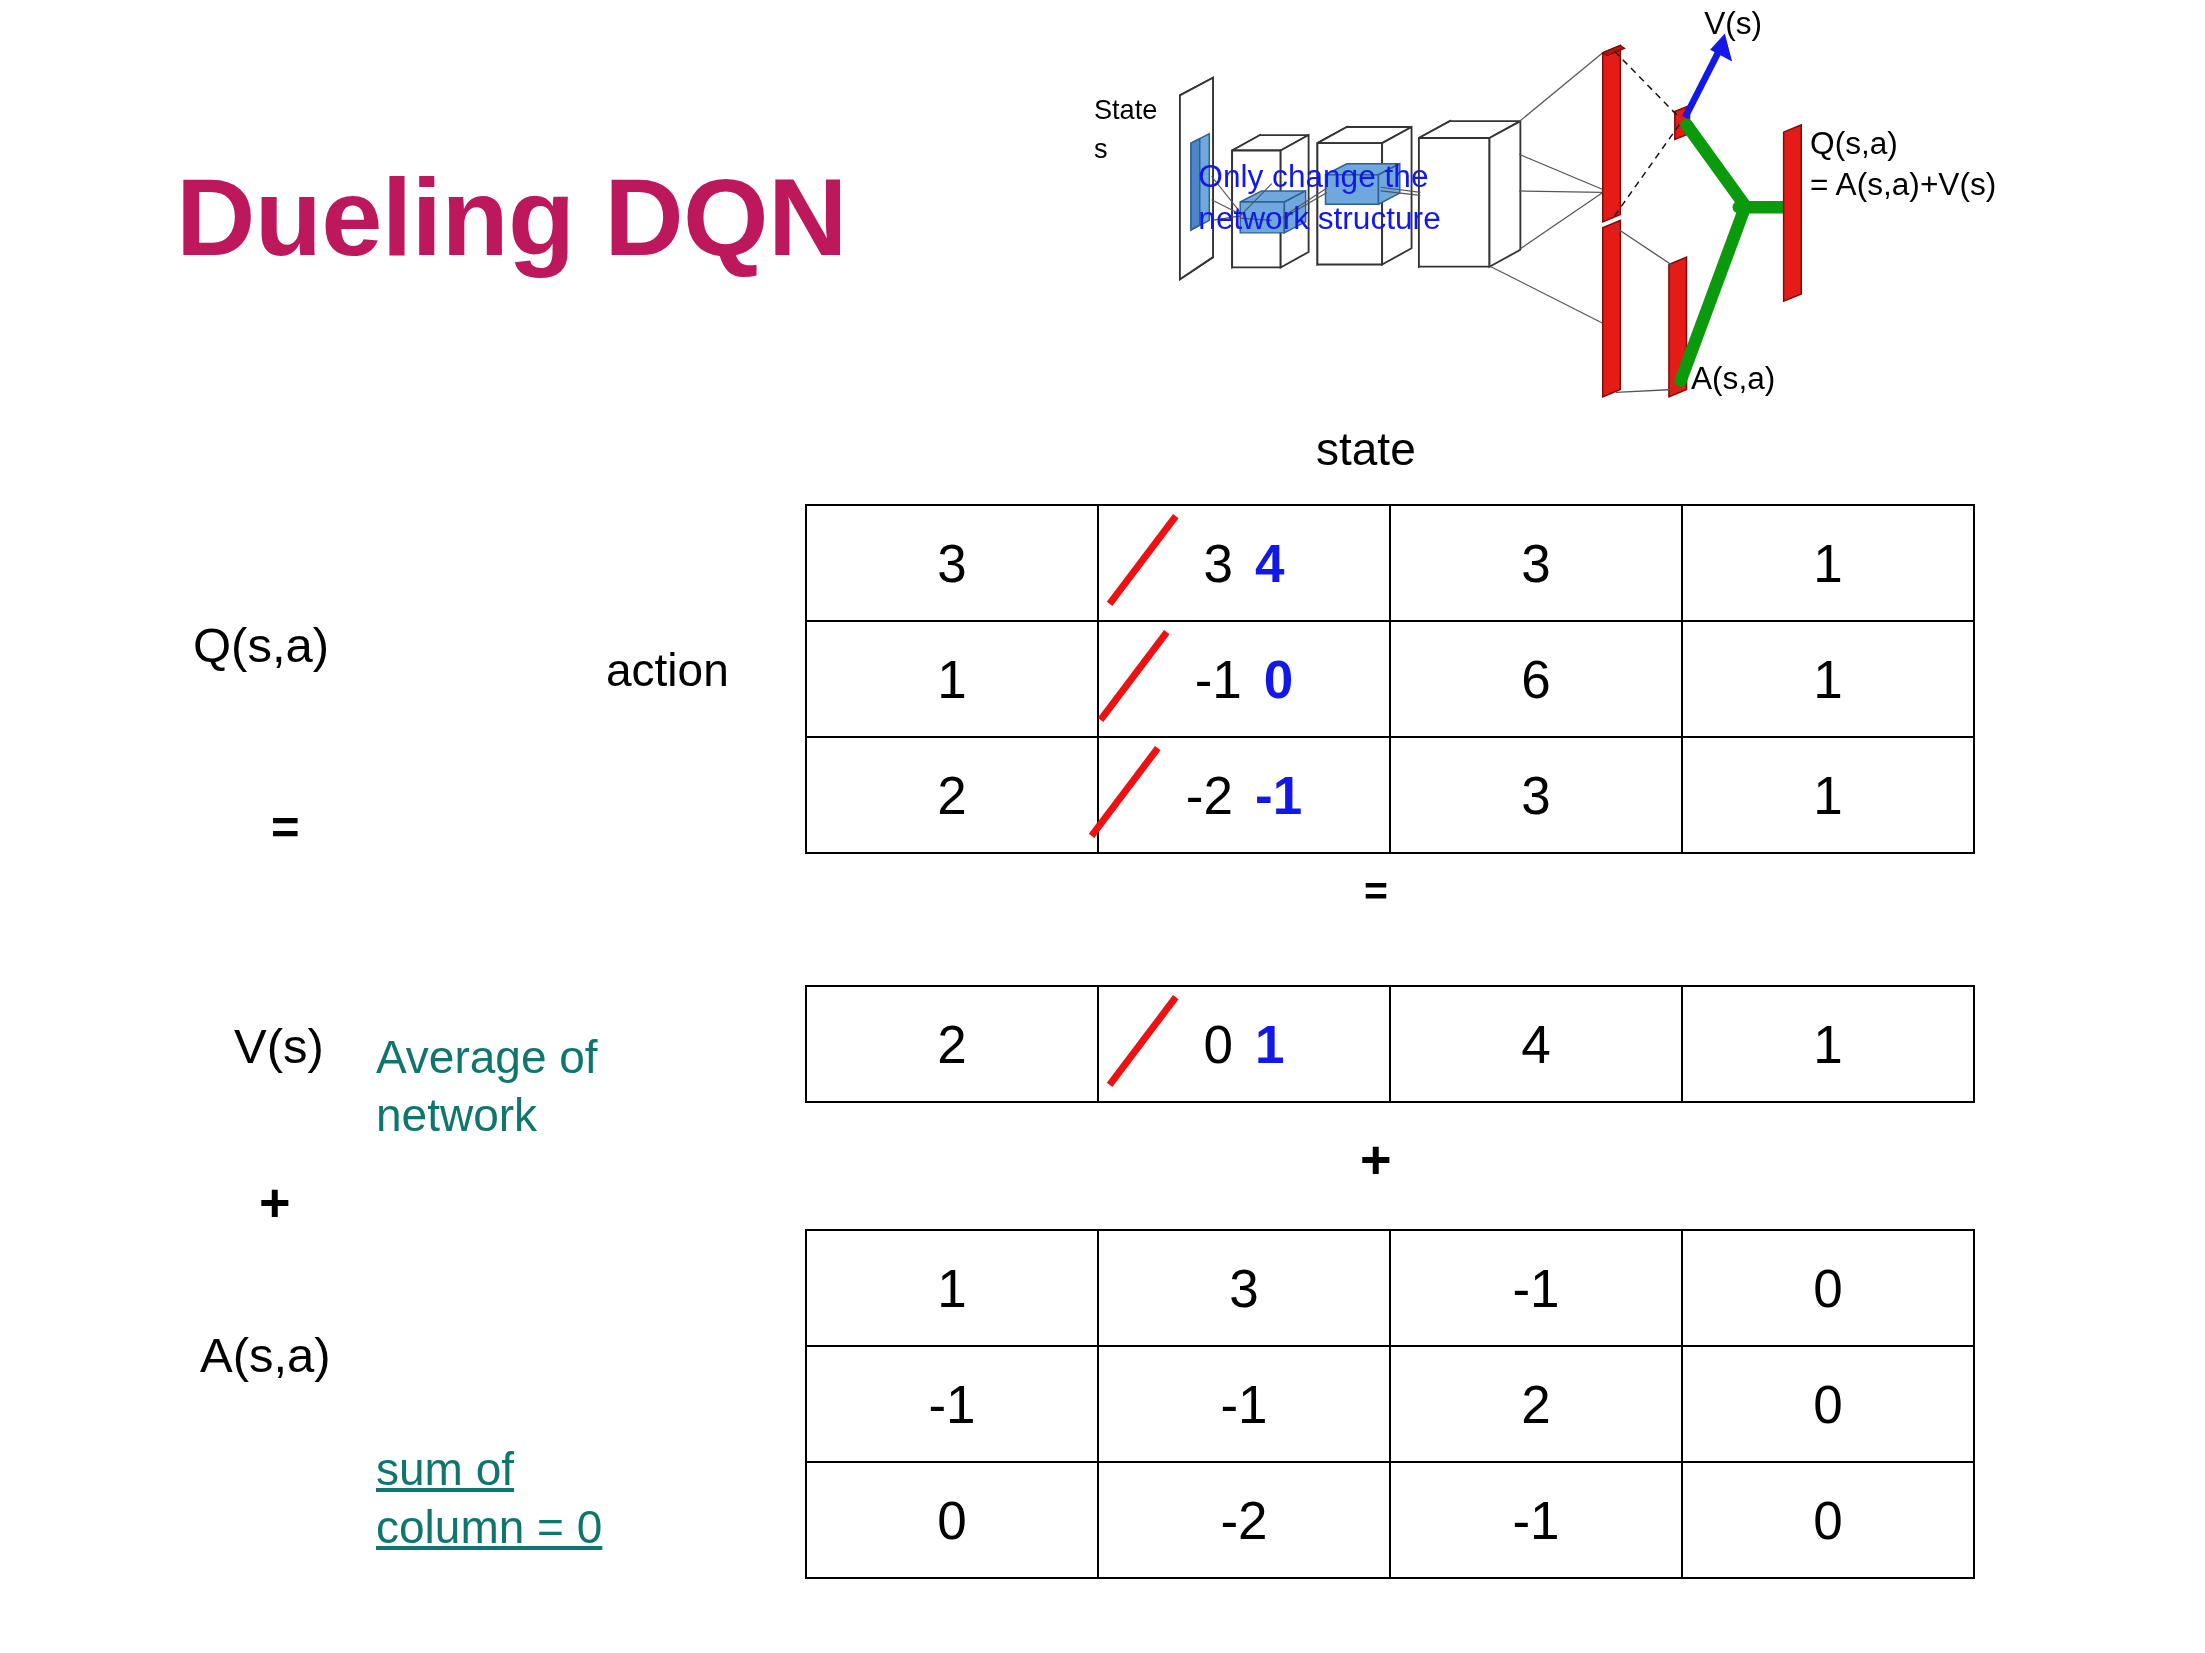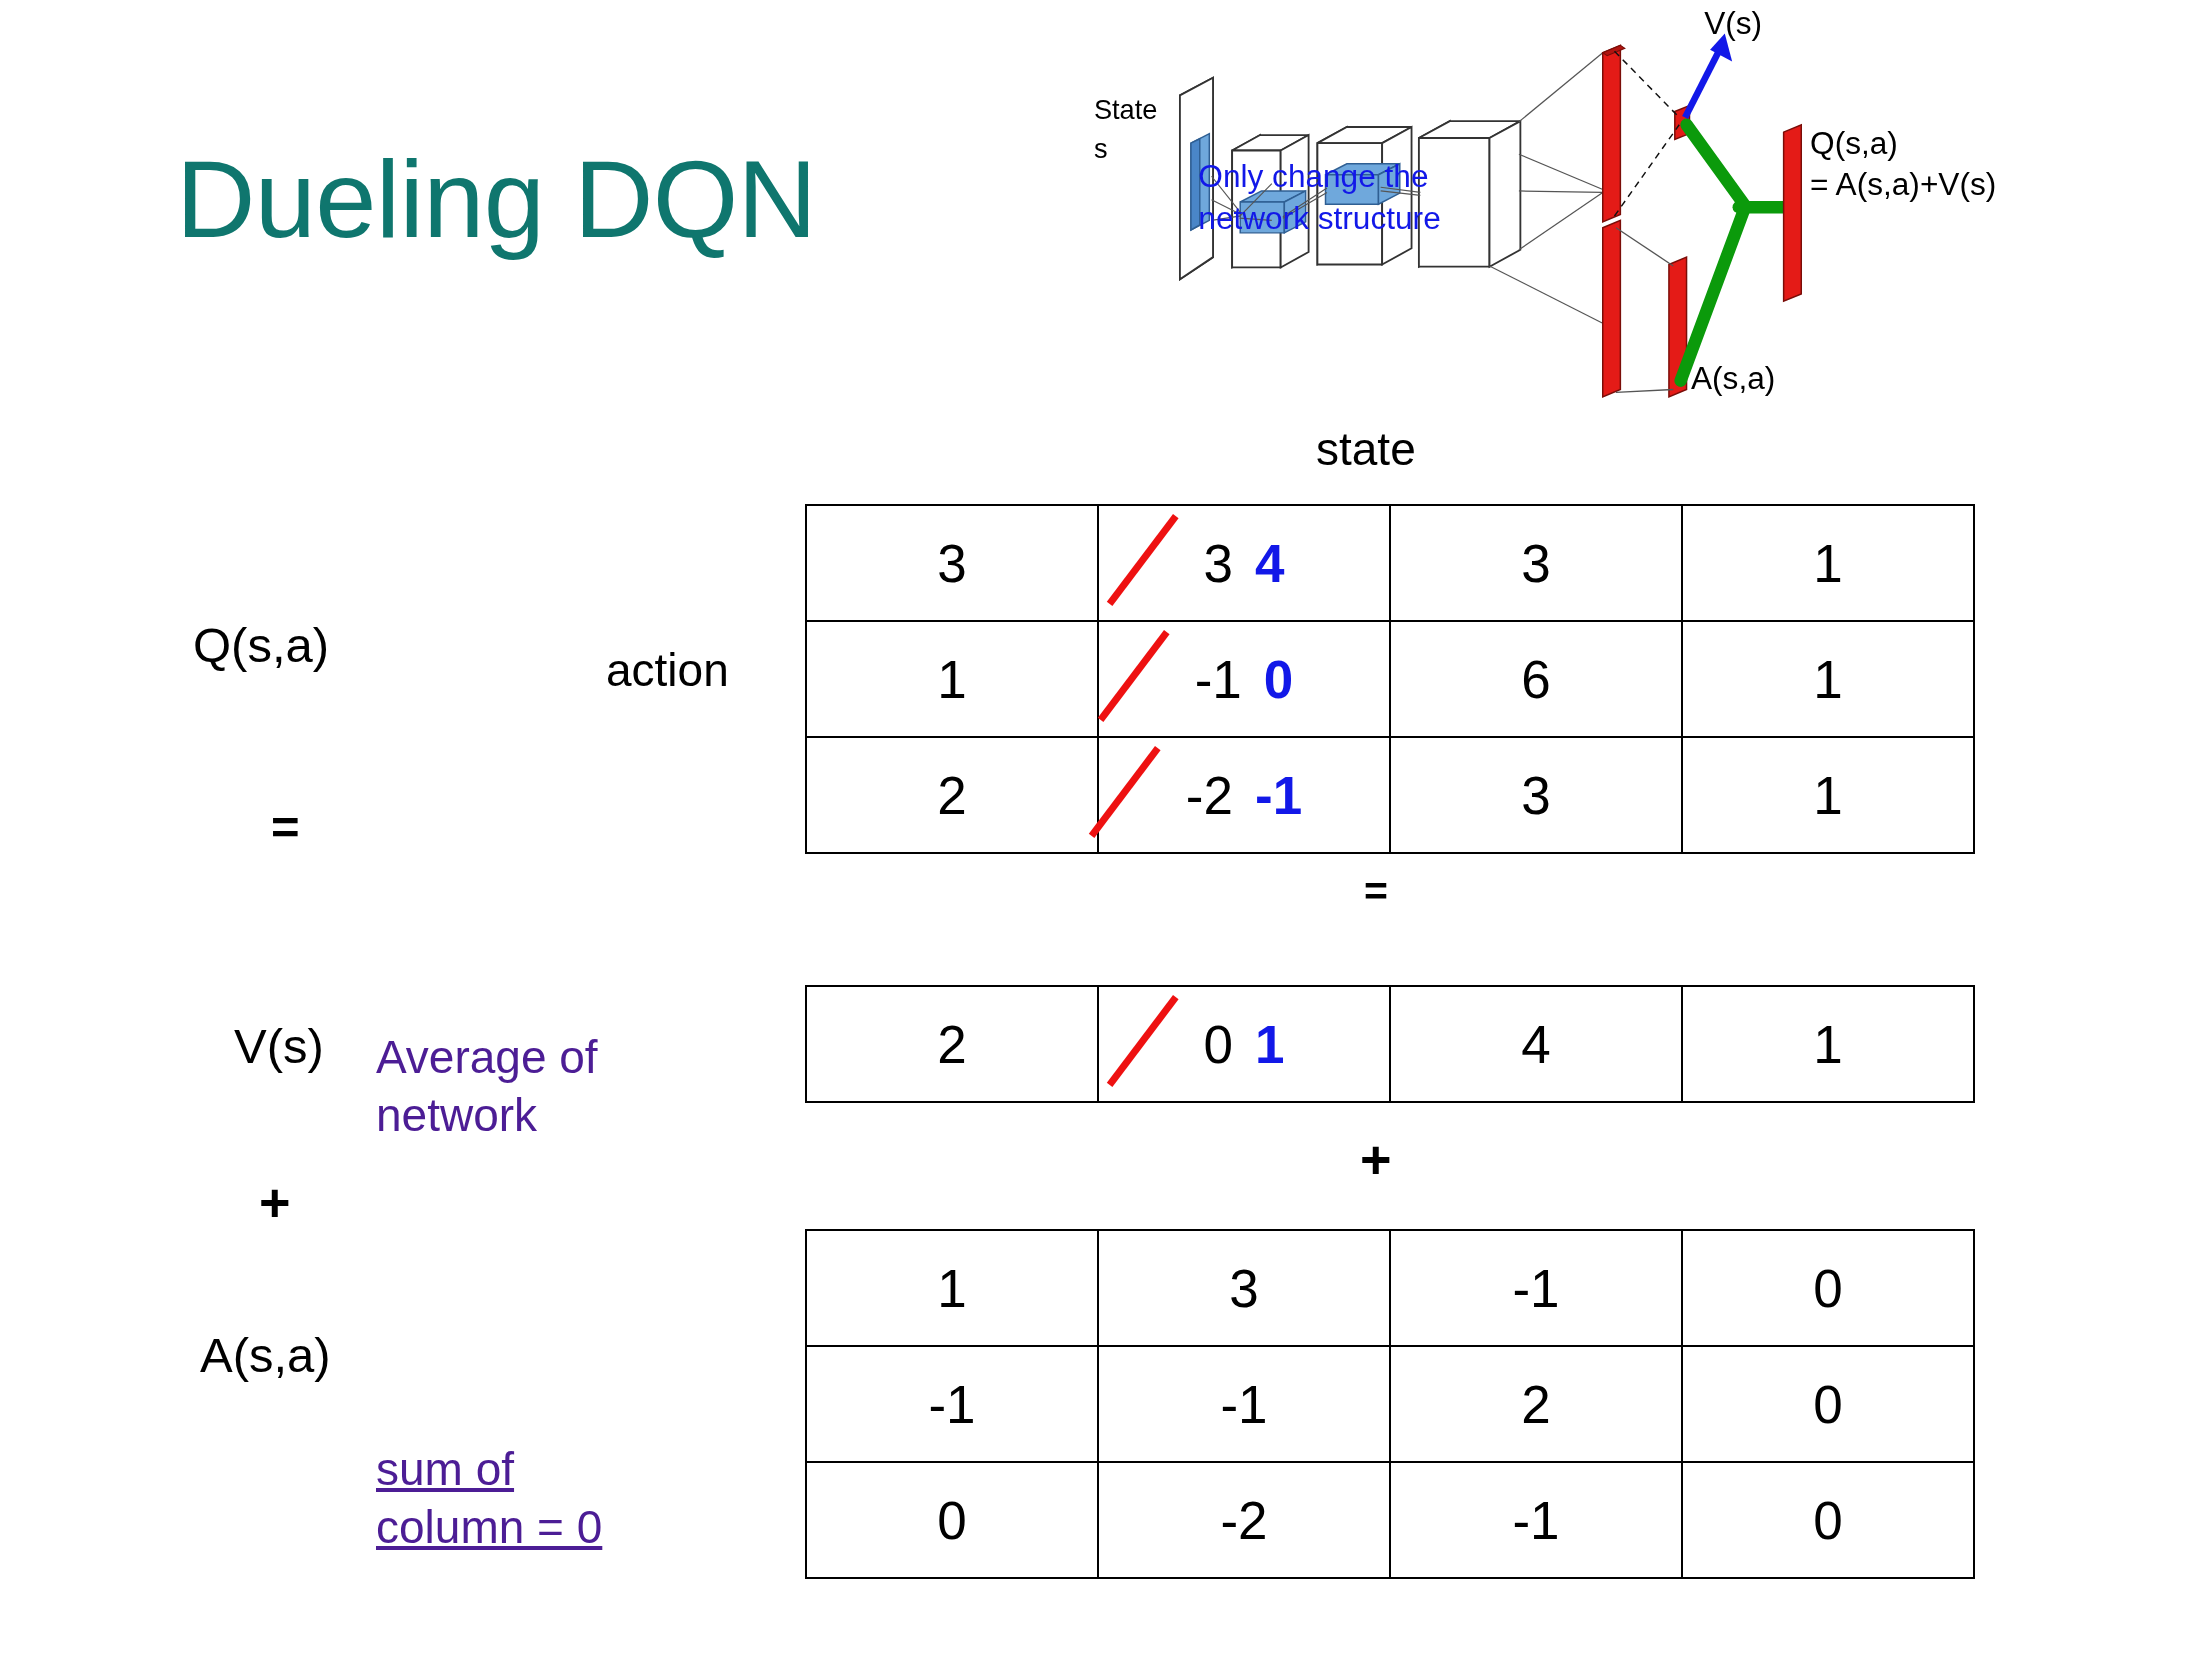--- a/index.html
+++ b/index.html
@@ -12,45 +12,46 @@
     height: 1654px;
     position: relative;
     font-family: "Liberation Sans", sans-serif;
     overflow: hidden;
   }
   .abs { position: absolute; }
 
   
   #slide-title {
     left: 176px;
-    top: 144px;
+    top: 162px;
     font-size: 110px;
-    color: #0f766e;
+    color: #be185d;
     letter-spacing: -0.7px;
     white-space: nowrap;
     line-height: 1;
+    font-weight: bold;
   }
 
   
   #network-diagram {
     left: 1088px;
     top: 7.4px;
     width: 1103px;
     height: 401px;
   }
   #network-diagram svg { display: block; }
 
   
   .lbl {
     color: #000000;
     white-space: nowrap;
     line-height: 1;
   }
   .lbl-blue {
-    color: #4c1d95;
+    color: #0f766e;
     white-space: nowrap;
     line-height: 1.25;
   }
   #state-label   { left: 1316px; top: 426px; font-size: 46px; }
   #qsa-label     { left: 193px;  top: 621px; font-size: 49px; }
   #action-label  { left: 597px;  top: 647px; font-size: 46px; margin-left: 9px; }
   #eq-left       { left: 271px;  top: 803px; font-size: 49px; font-weight: bold; letter-spacing: -2.9px;}
   #eq-mid        { left: 1364px; top: 871px; font-size: 41px; font-weight: bold; letter-spacing: -2.9px;}
   #vs-label      { left: 234px;  top: 1022px; font-size: 49px; }
   #avg-label     { left: 376px;  top: 1029px; font-size: 46px; }

